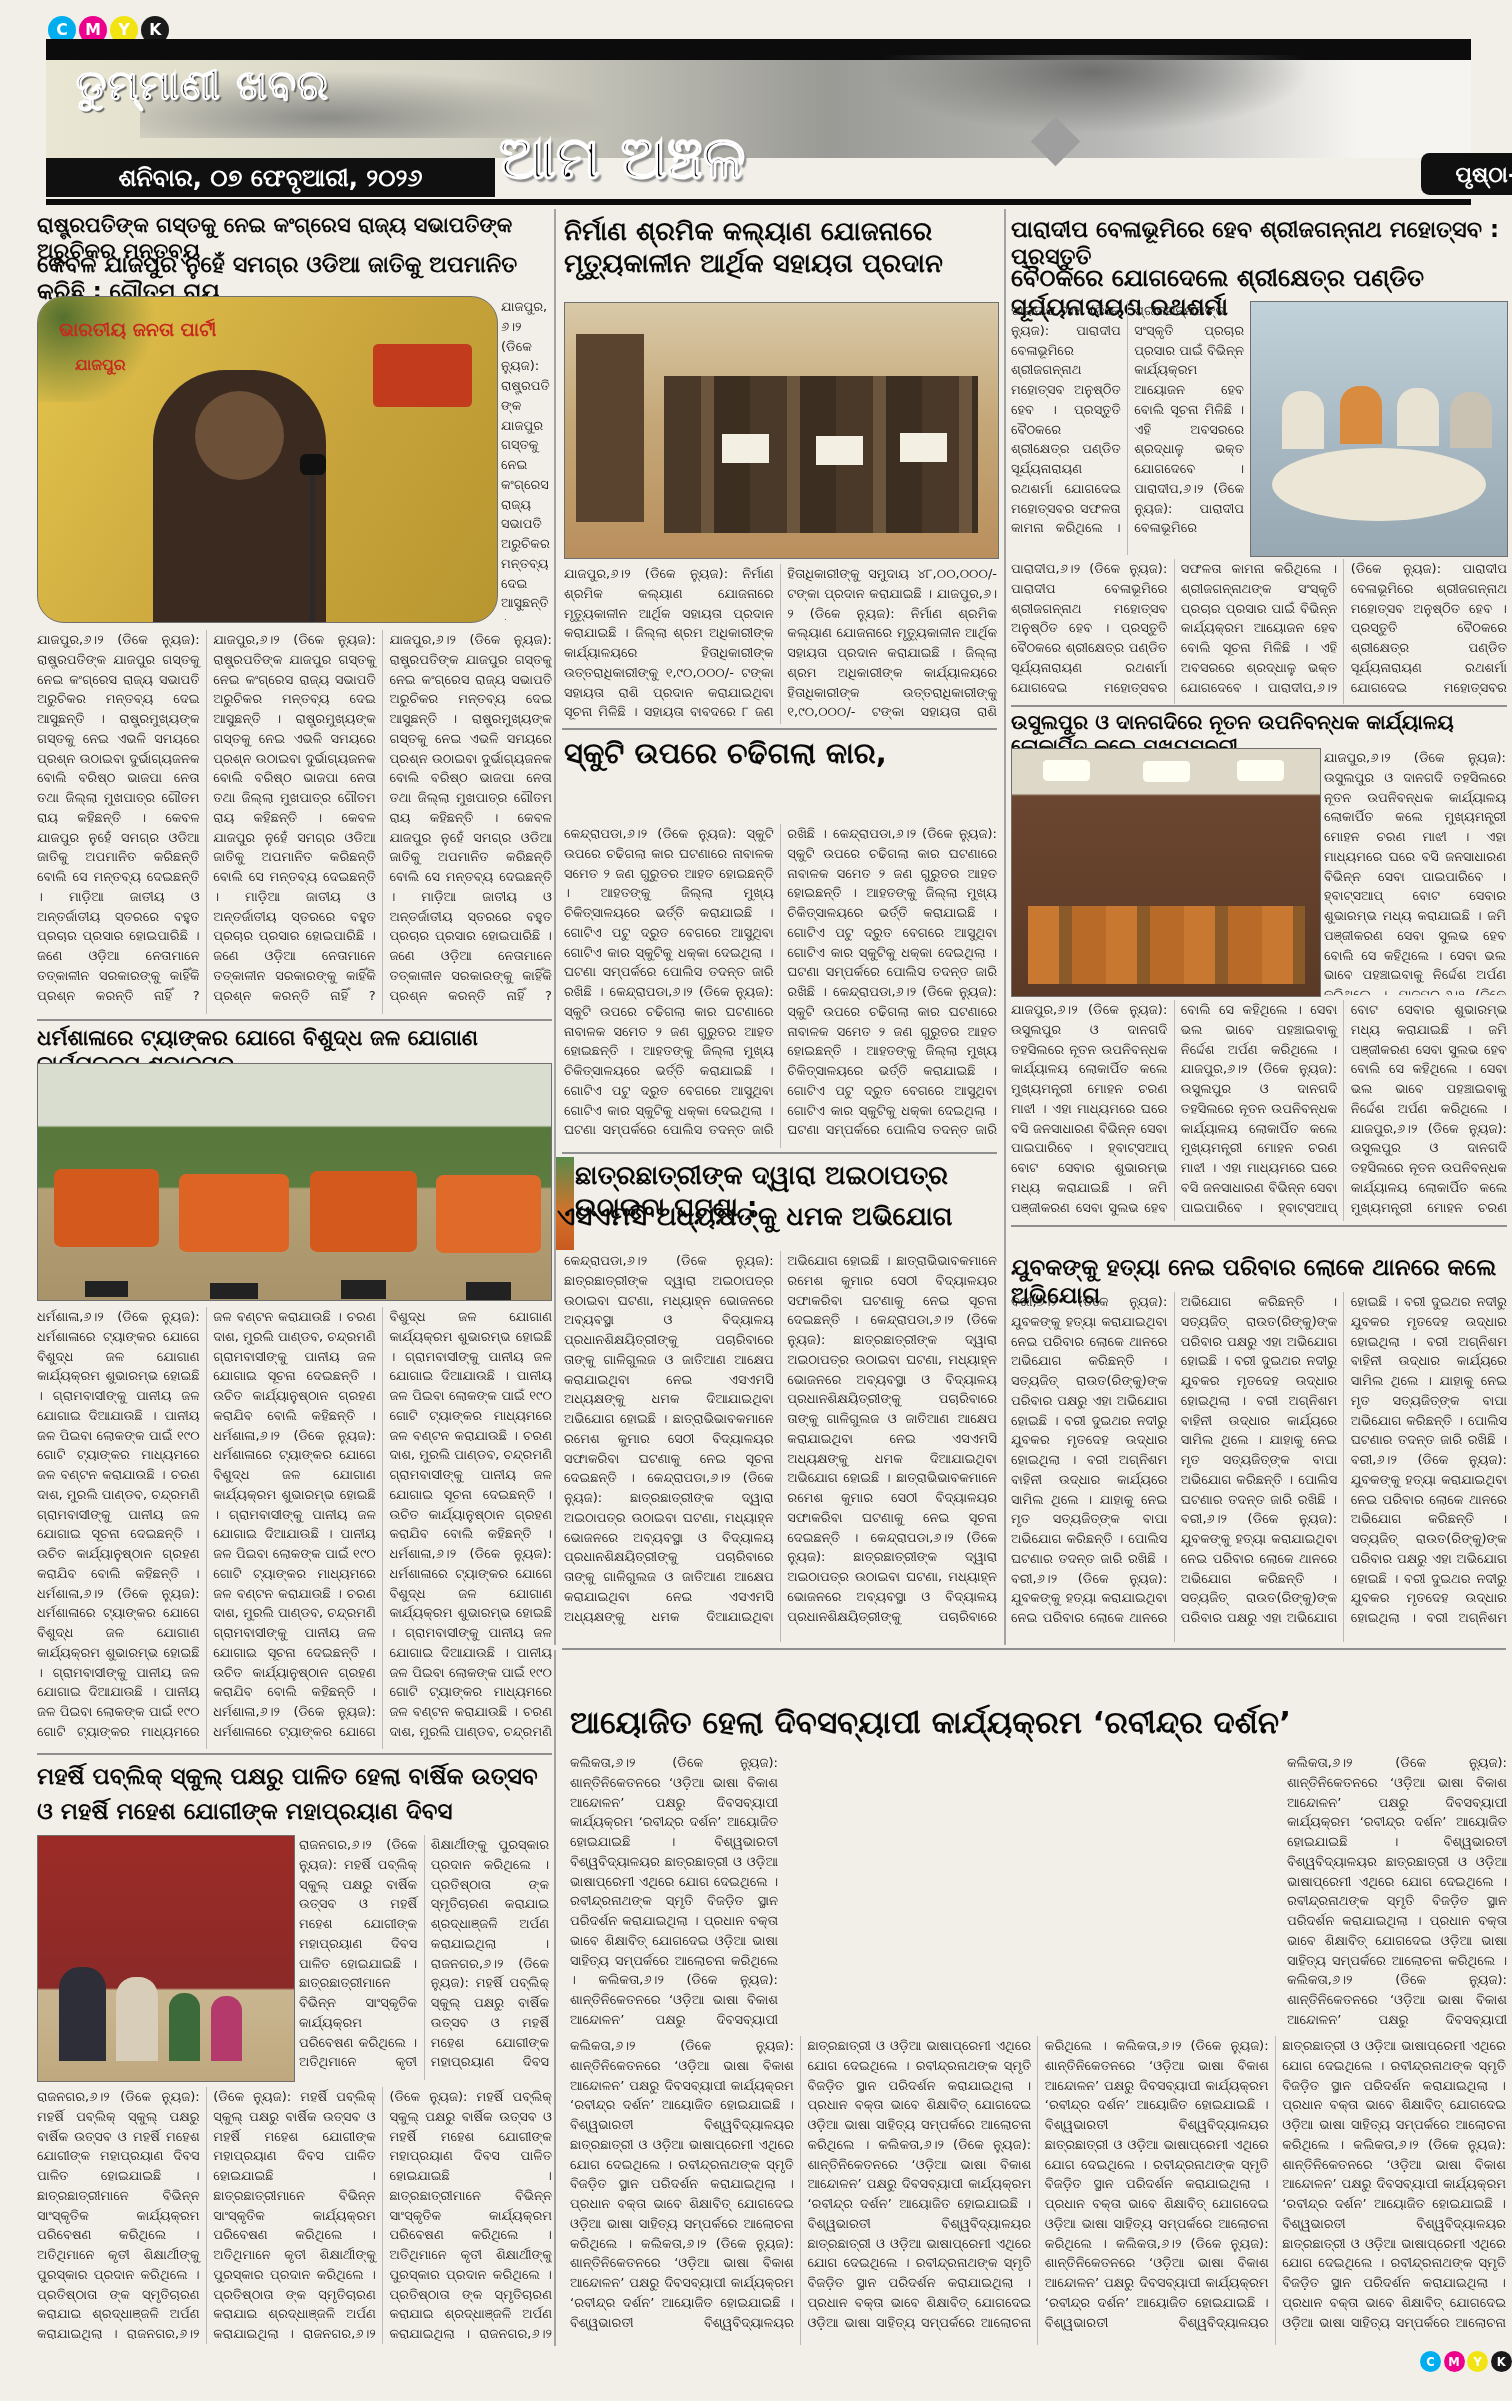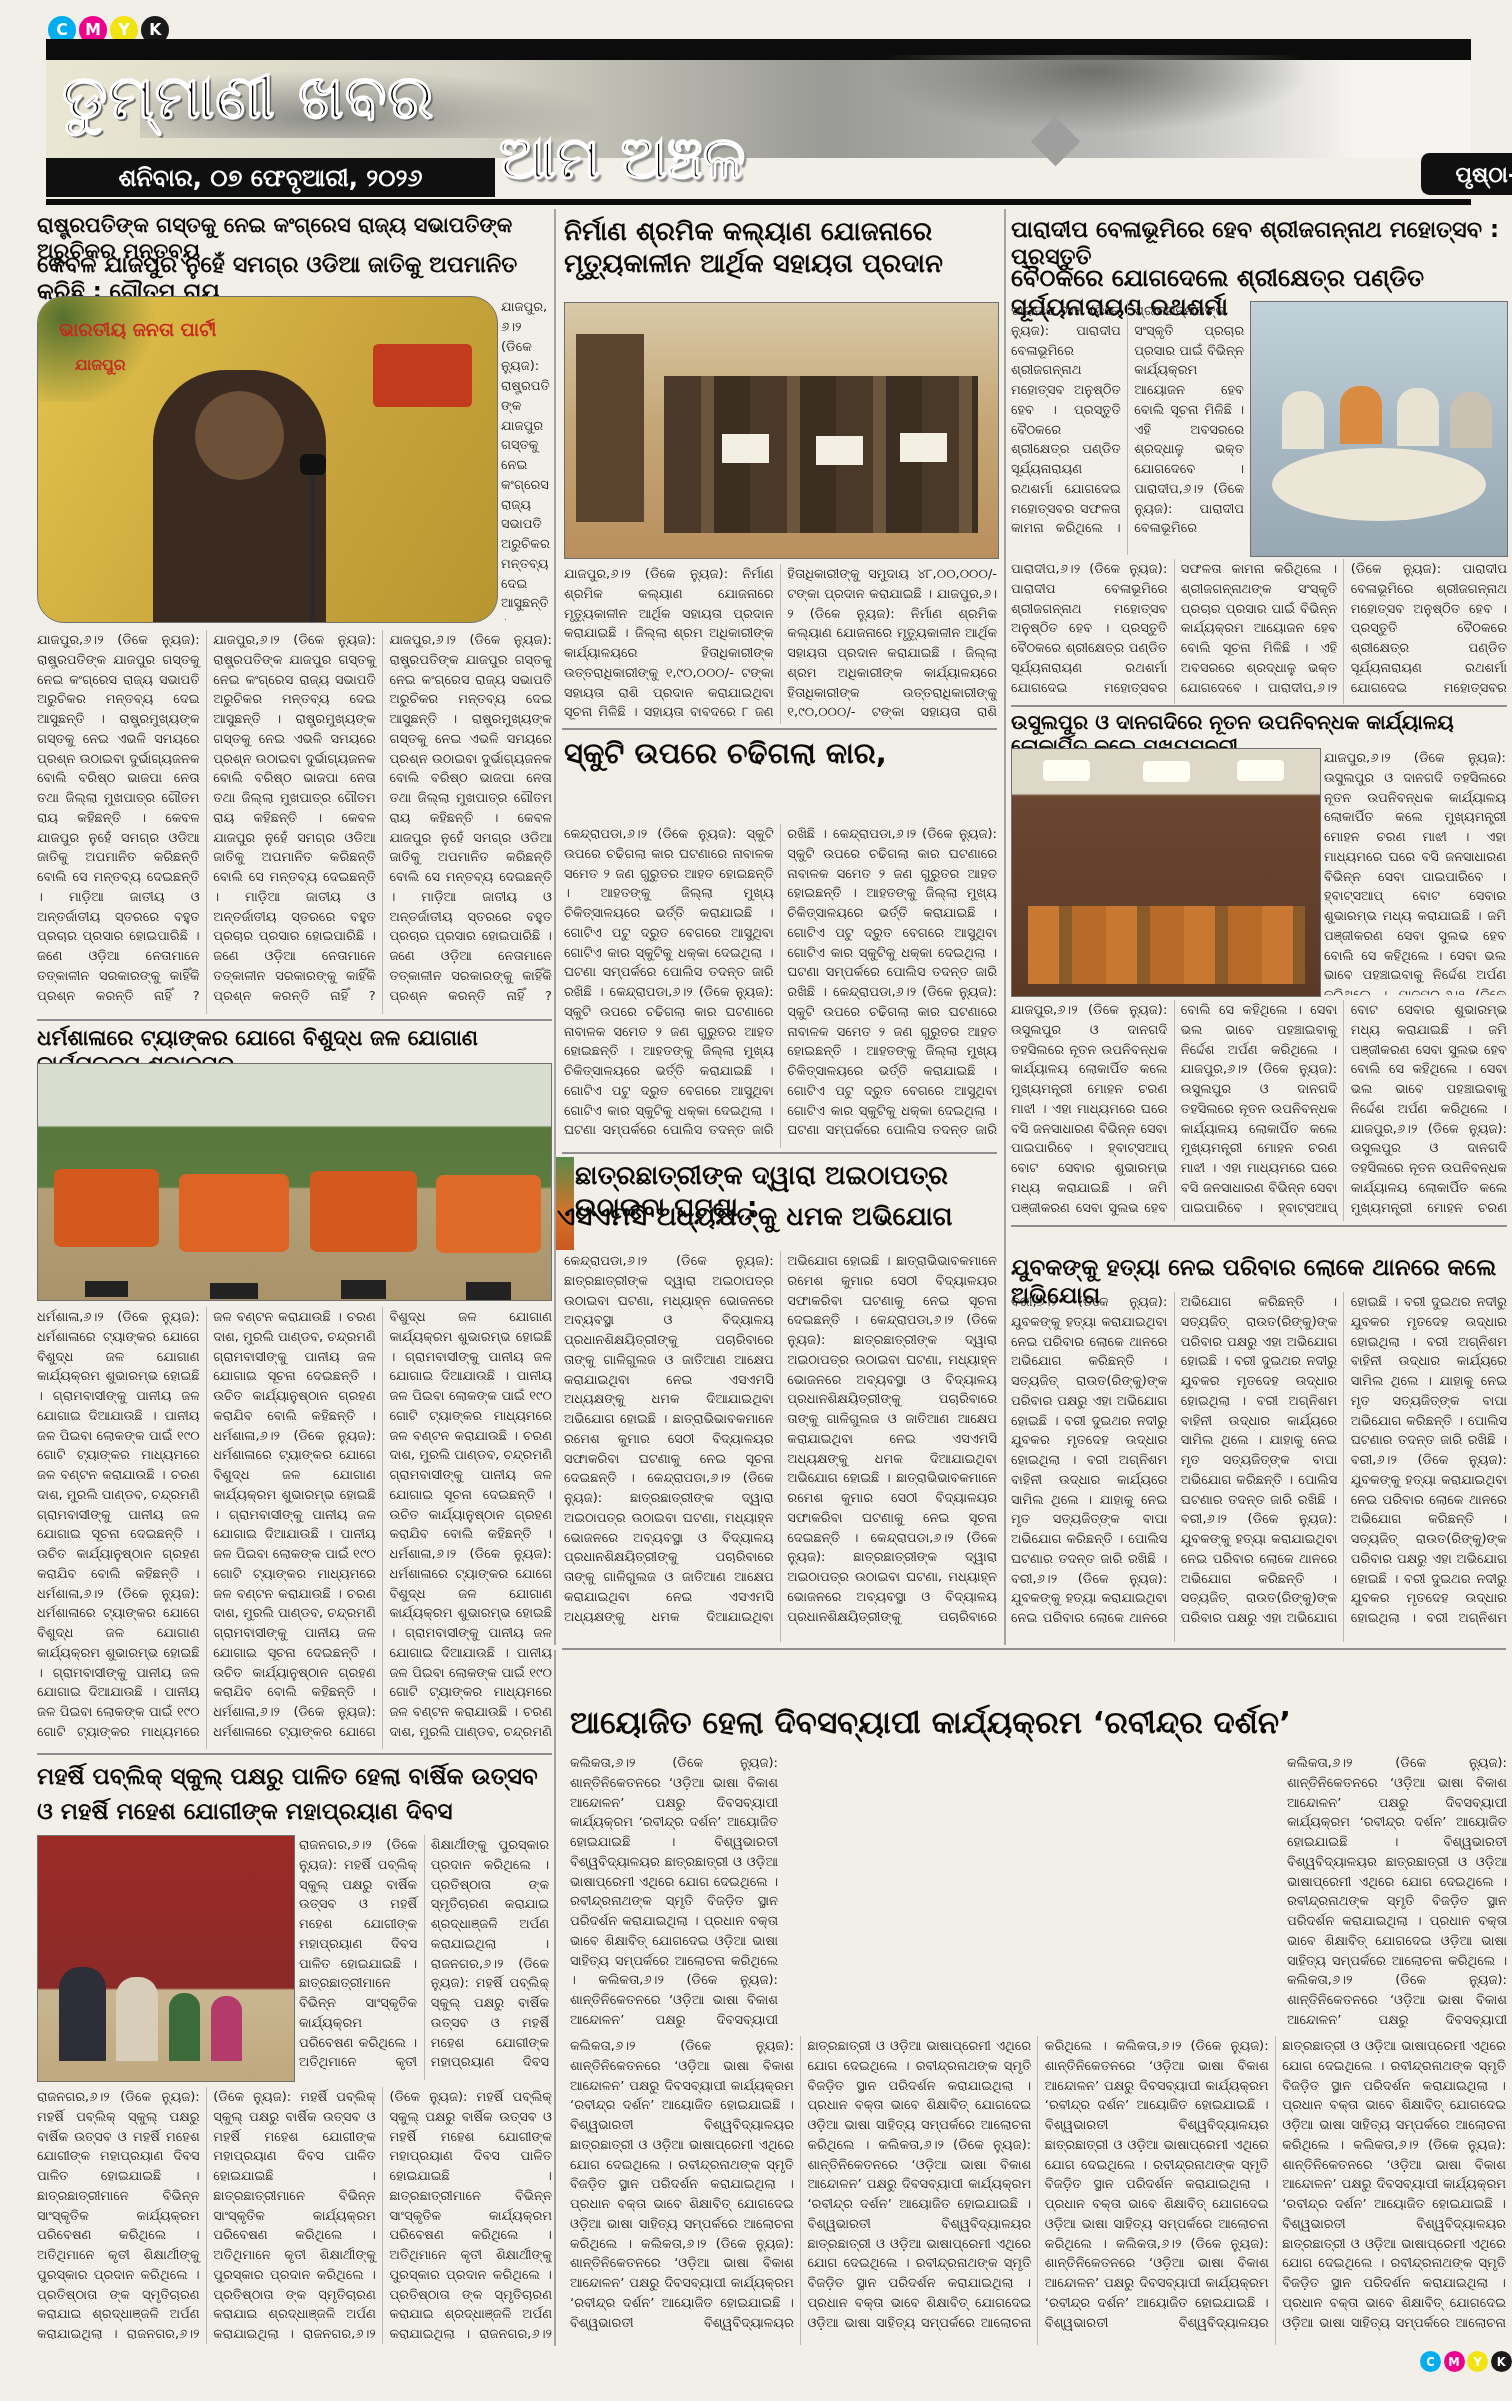--- a/index.html
+++ b/index.html
@@ -34,21 +34,21 @@
     <div class="dot" style="width:28px;height:28px;background:#00aeef;font-size:15.7px;">C</div>
     <div class="dot" style="width:28px;height:28px;background:#ec008c;font-size:15.7px;">M</div>
     <div class="dot" style="width:28px;height:28px;background:#f2e413;font-size:15.7px;">Y</div>
     <div class="dot" style="width:28px;height:28px;background:#1a1a1a;font-size:15.7px;">K</div>
   </div>
 
   <div class="abs" style="left:46px;top:39px;width:1425px;height:119px;background:linear-gradient(90deg,#e9e6d2 0%,#d6d4c6 30%,#9a9a96 55%,#b9b9b7 75%,#f5f4f1 92%);overflow:hidden;">
     <div class="abs" style="left:0;top:0;width:100%;height:21px;background:#0c0c0c;"></div>
     <div class="abs" style="left:94px;top:31px;width:471px;height:68px;background:radial-gradient(ellipse at 40% 70%,#8d8d89 0%,rgba(140,140,136,0) 70%);"></div>
     <div class="abs" style="left:811px;top:15.7px;width:471px;height:84px;background:radial-gradient(ellipse at 50% 20%,#6f6f6d 0%,rgba(111,111,109,0) 65%);"></div>
-    <div class="abs masthead-logo" style="left:16px;top:22px;font-size:61px;">ଡୁମ୍ମାଣୀ ଖବର</div>
+    <div class="abs masthead-logo" style="left:30px;top:22px;font-size:41px;">ଡୁମ୍ମାଣୀ ଖବର</div>
   </div>
 
   <div class="abs" style="left:1038px;top:124px;width:35px;height:35px;background:#9e9e9e;transform:rotate(45deg);"></div>
 
   <div class="abs datebar" style="left:46px;top:158px;width:449px;height:39px;font-size:24px;">ଶନିବାର, ୦୭ ଫେବୃଆରୀ, ୨୦୨୬</div>
 
   <div class="abs section-title" style="left:486px;top:123px;width:272px;text-align:center;font-size:59px;">ଆମ ଅଞ୍ଚଳ</div>
 
   <div class="abs pagebadge" style="left:1421px;top:153px;width:80px;height:42px;font-size:22px;padding-left:32px;">ପୃଷ୍ଠା-୭</div>
 

